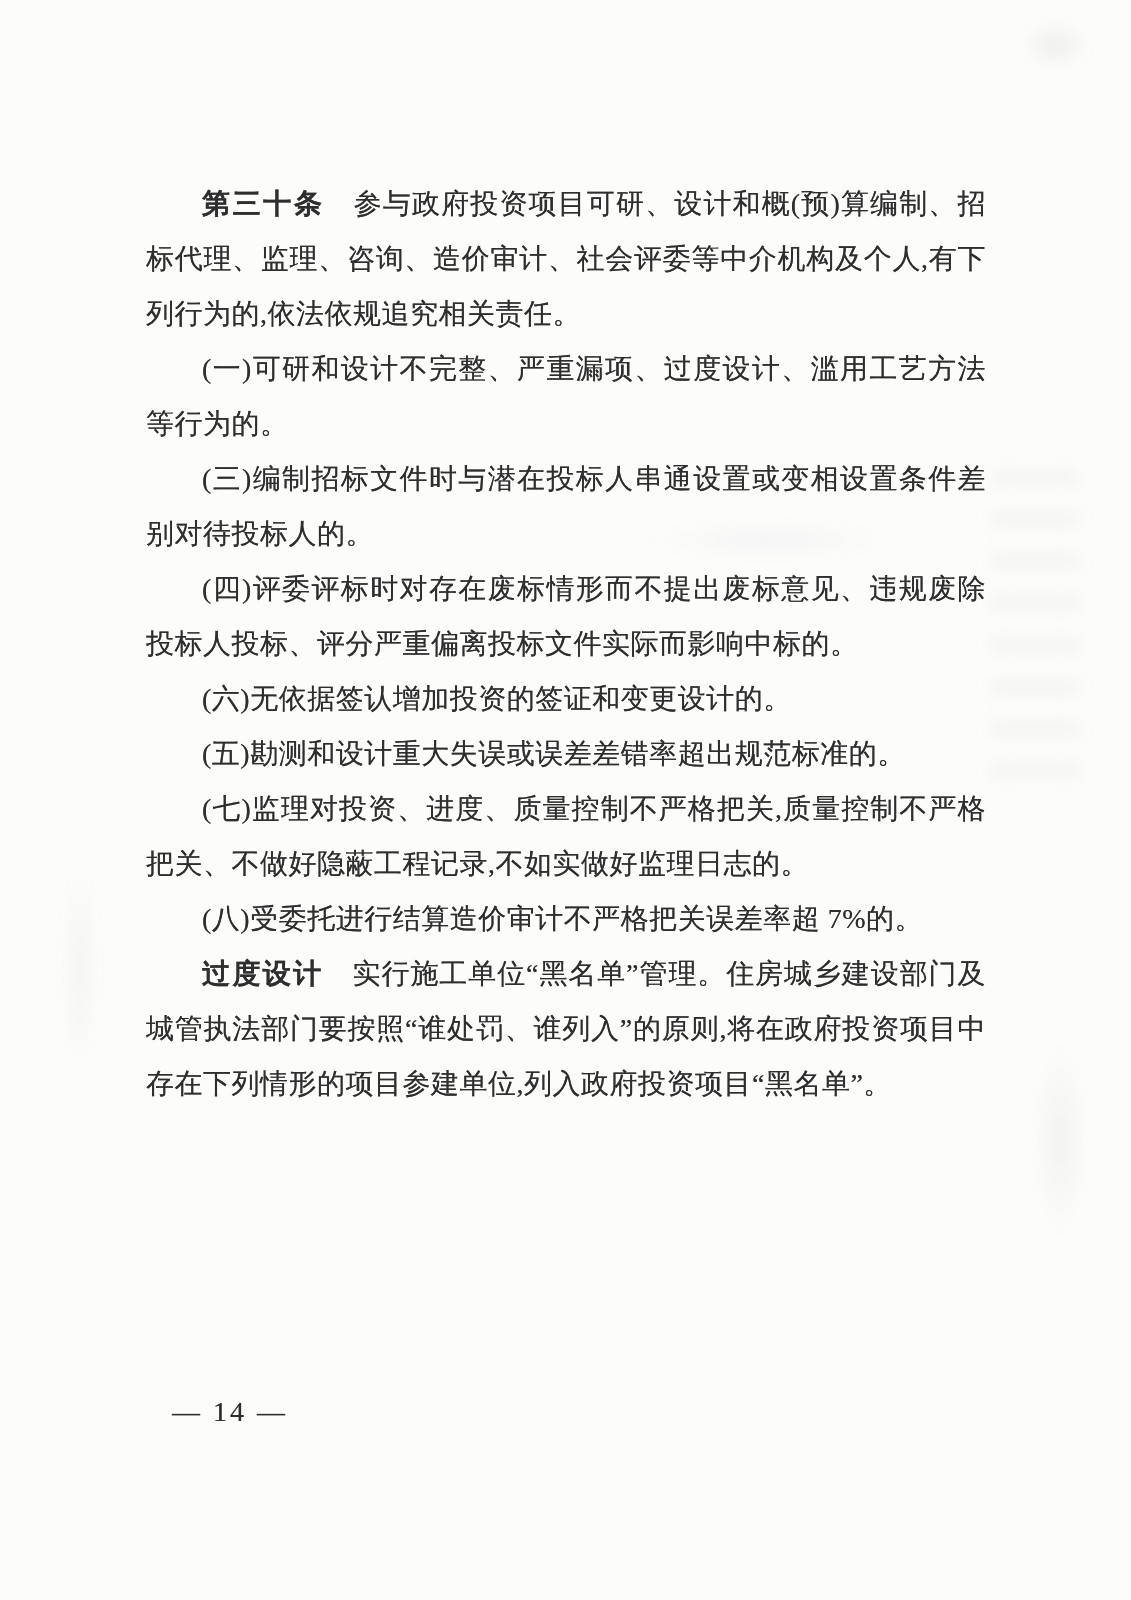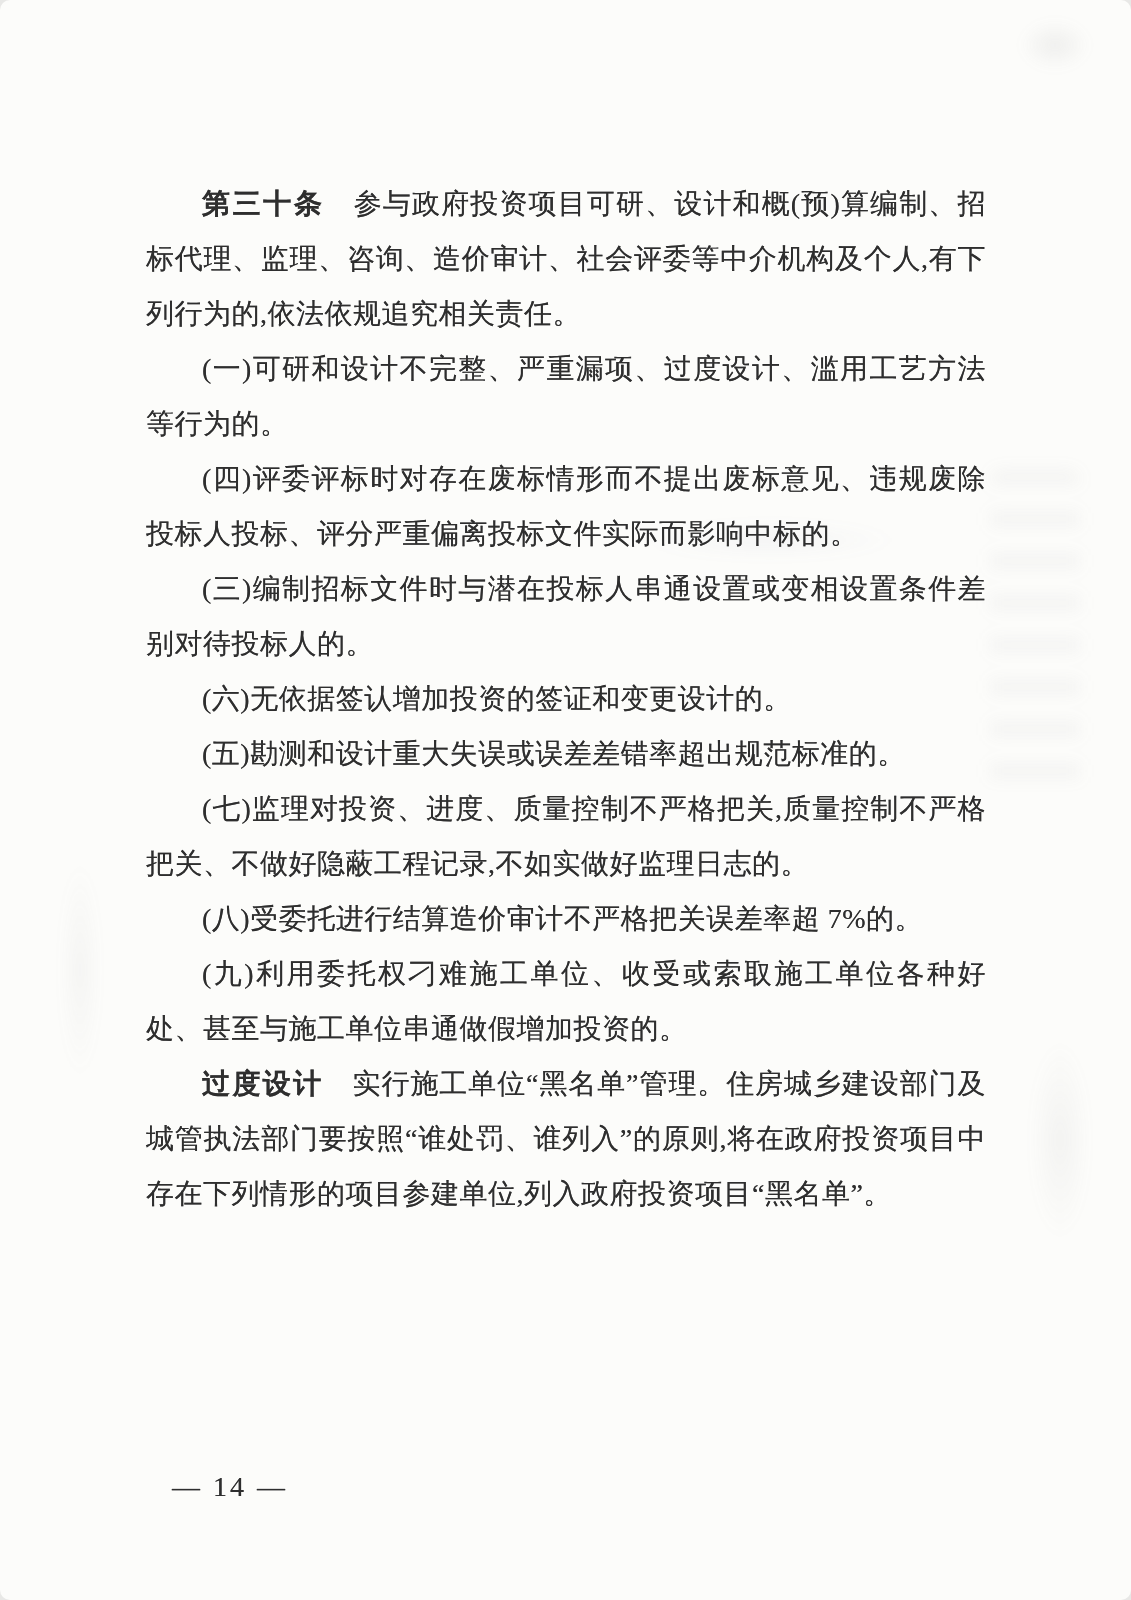--- a/index.html
+++ b/index.html
@@ -9,21 +9,20 @@
   }
   .page {
     position: relative;
     width: 1131px;
     height: 1600px;
     margin: 0 auto;
     background: #fcfcfa;
     overflow: hidden;
     font-family: "Liberation Serif", "DejaVu Serif", serif;
     color: #2e2e2e;
-    border-radius: 10px;
   }
   
   .artifact {
     position: absolute;
     border-radius: 50%;
     filter: blur(6px);
     pointer-events: none;
   }
   .artifact.a1 { left: 1020px; top: 20px; width: 70px; height: 50px;
     background: radial-gradient(ellipse, rgba(120,120,125,0.10), rgba(120,120,125,0) 70%); }
@@ -53,21 +52,21 @@
     text-shadow: 0 0 0.6px rgba(55,55,58,0.75);
   }
   .para .lead {
     font-family: "Liberation Sans", "DejaVu Sans", sans-serif;
     font-weight: 700;
     letter-spacing: 2px;
   }
   .page-number {
     position: absolute;
     left: 172px;
-    top: 1471px;
+    top: 1396px;
     font-size: 28px;
     letter-spacing: 3px;
     color: #2e2e2e;
     text-shadow: 0 0 0.6px rgba(55,55,58,0.75);
   }
 </style>
 </head>
 <body>
 
 <div class="page">
@@ -77,33 +76,32 @@
   <div class="artifact a3"></div>
   <div class="artifact a4"></div>
   <div class="artifact a5"></div>
 
   <div class="textblock">
     <p class="para"><span class="lead">第三十条</span><span>　参与政府投资项目可研、设计和概(预)算编制、招标代理、监理、咨询、造价审计、社会评委等中介机构及个人,有下列行为的,依法依规追究相关责任。</span></p>
 
     <p class="para"><span>(一)可研和设计不完整、严重漏项、过度设计、滥用工艺方法等行为的。</span></p>
 
 
+    <p class="para"><span>(三)编制招标文件时与潜在投标人串通设置或变相设置条件差别对待投标人的。</span></p>
+
     <p class="para"><span>(四)评委评标时对存在废标情形而不提出废标意见、违规废除投标人投标、评分严重偏离投标文件实际而影响中标的。</span></p>
-
-    <p class="para"><span>(三)编制招标文件时与潜在投标人串通设置或变相设置条件差别对待投标人的。</span></p>
 
     <p class="para"><span>(六)无依据签认增加投资的签证和变更设计的。</span></p>
 
     <p class="para"><span>(五)勘测和设计重大失误或误差差错率超出规范标准的。</span></p>
 
     <p class="para"><span>(七)监理对投资、进度、质量控制不严格把关,质量控制不严格把关、不做好隐蔽工程记录,不如实做好监理日志的。</span></p>
 
     <p class="para"><span>(八)受委托进行结算造价审计不严格把关误差率超 7%的。</span></p>
 
-    <p class="para"><span>(九)利用委托权刁难施工单位、收受或索取施工单位各种好处、甚至与施工单位串通做假增加投资的。</span></p>
 
 
     <p class="para"><span class="lead">过度设计</span><span>　实行施工单位“黑名单”管理。住房城乡建设部门及城管执法部门要按照“谁处罚、谁列入”的原则,将在政府投资项目中存在下列情形的项目参建单位,列入政府投资项目“黑名单”。</span></p>
   </div>
 
   <div class="page-number">— 14 —</div>
 
 </div>
 
 </body></html>

